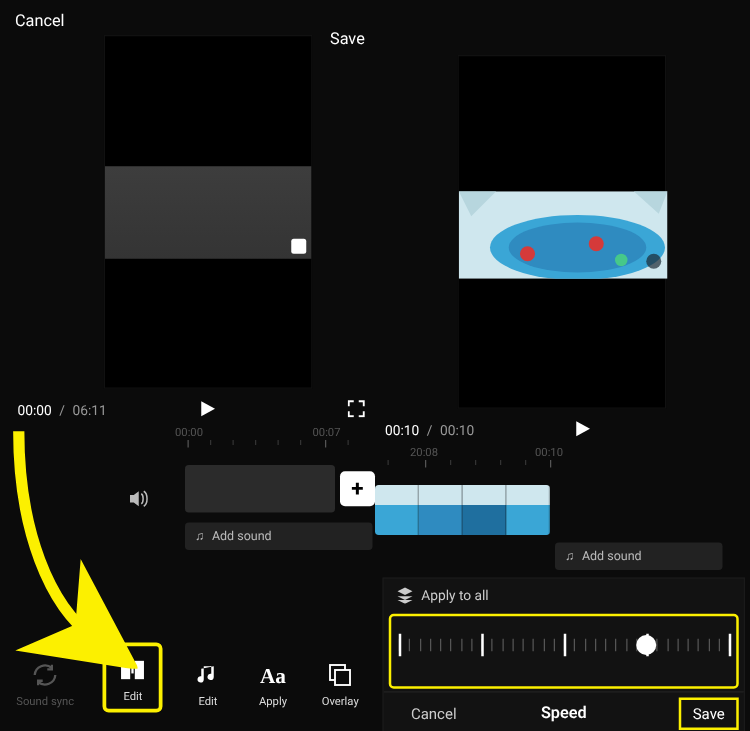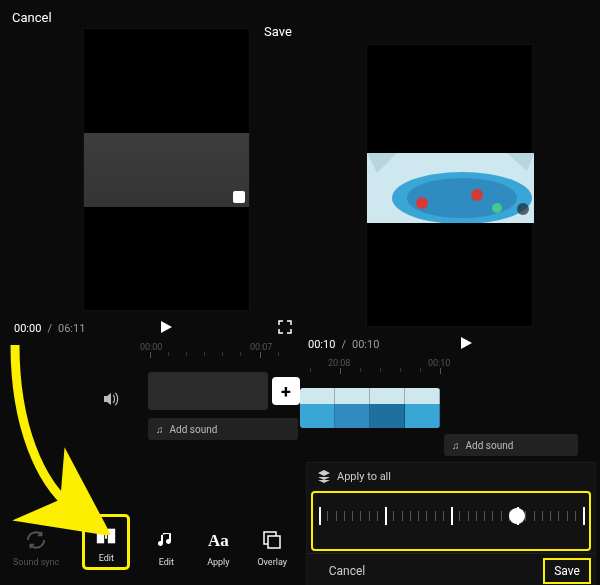--- a/index.html
+++ b/index.html
@@ -261,17 +261,18 @@
           <div class="maj-tick" style="left: 0%;"></div>
           <div class="maj-tick" style="left: 25%;"></div>
           <div class="maj-tick" style="left: 50%;"></div>
           <div class="maj-tick" style="left: 75%;"></div>
           <div class="maj-tick" style="left: 100%;"></div>
           <div class="knob" style="left: 75%;"></div>
         </div>
     </div>
     <div class="speed-bottom">
       <div class="cancel">Cancel</div>
+      <div class="title">Speed</div>
       <div class="save">Save</div>
     </div>
   </div>
 
 </div>
 
 </body></html>

